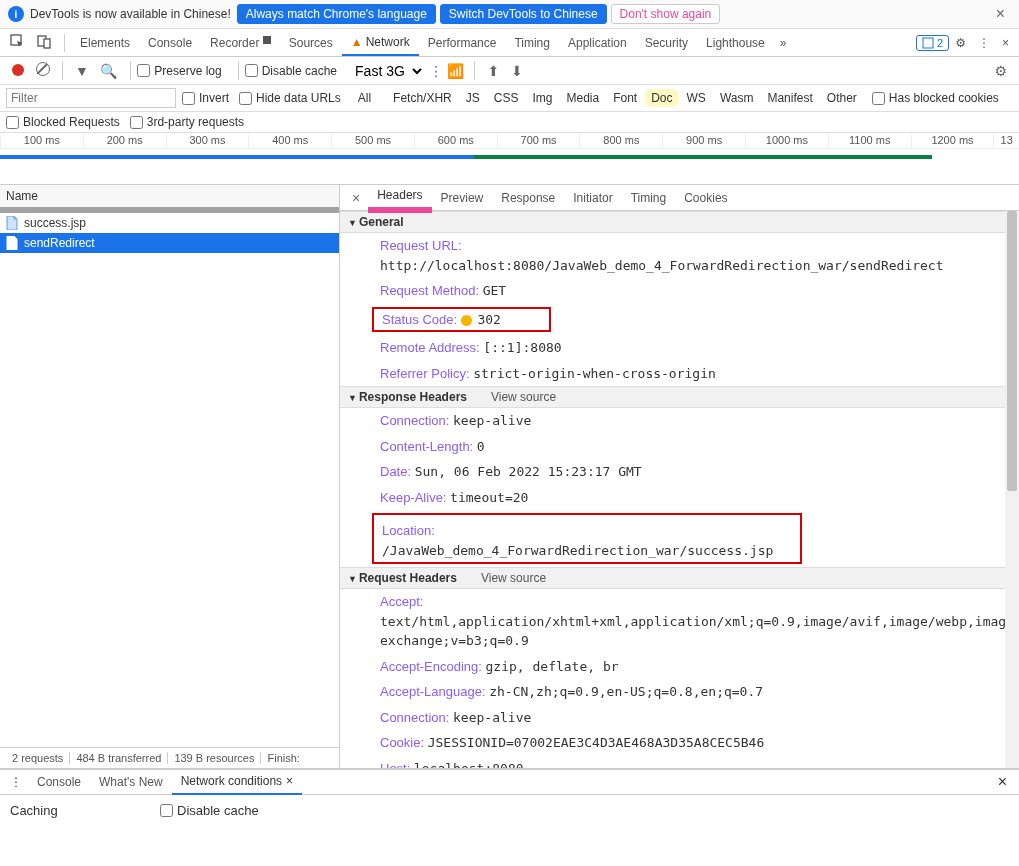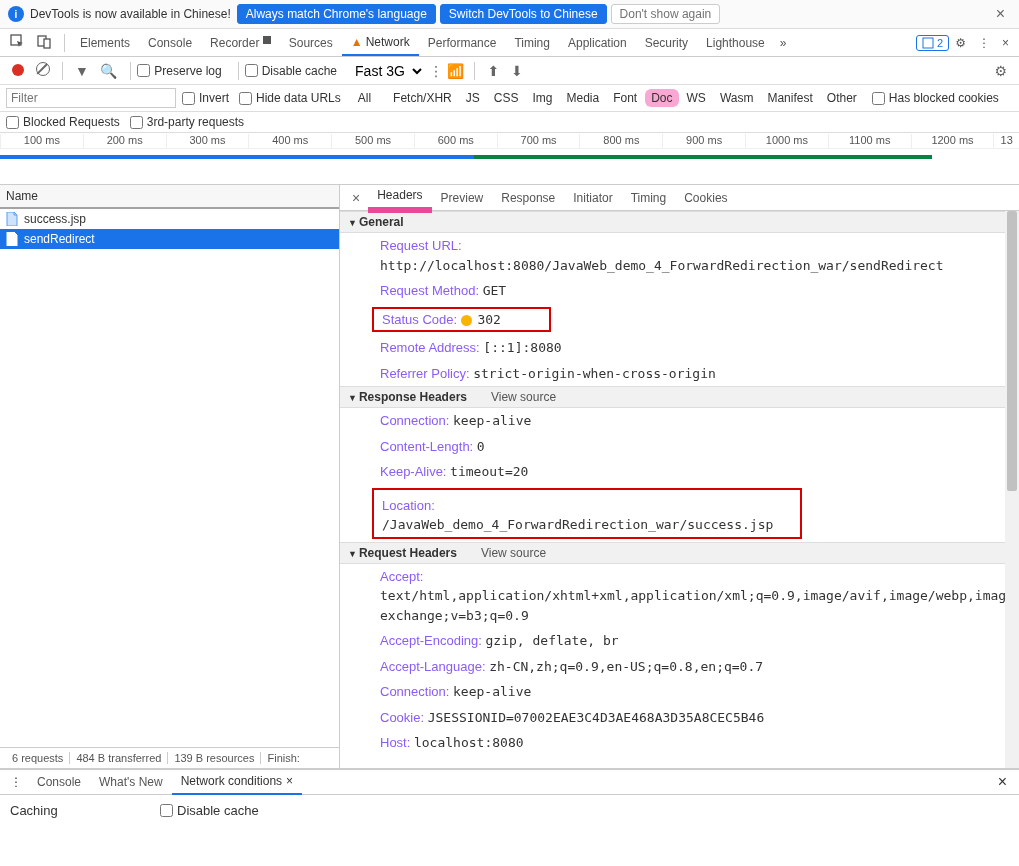--- a/index.html
+++ b/index.html
@@ -3,21 +3,21 @@
 <meta charset="utf-8">
 <style>
   * { box-sizing: border-box; margin: 0; padding: 0; }
   body { font-family: "Segoe UI", Arial, sans-serif; font-size: 12px; color: #333; background: #fff; width: 1019px; }
   
   
   .banner { display: flex; align-items: center; padding: 2px 8px; border-bottom: 1px solid #ddd; background: #fafafa; }
   .banner-info { display: inline-flex; align-items: center; justify-content: center; width: 16px; height: 16px; border-radius: 50%; background: #1a73e8; color: #fff; font-size: 10px; font-weight: bold; margin-right: 6px; }
   .banner-text { margin-right: 4px; }
   .banner-btn { padding: 2px 8px; margin: 2px 2px; border: 1px solid #1a73e8; border-radius: 3px; background: #1a73e8; color: #fff; cursor: pointer; font-size: 12px; }
-  .banner-btn.light { background: #fff; color: #737373; border-color: #ccc; }
+  .banner-btn.light { background: #fff; color: #ec4899; border-color: #ccc; }
   .close-x { margin-left: auto; padding: 0 6px; font-size: 16px; color: #666; cursor: pointer; }
 
   
   .main-tabs { display: flex; align-items: center; border-bottom: 1px solid #ccc; padding: 0 4px; height: 28px; }
   .main-tabs .icon-btn { padding: 4px 6px; cursor: pointer; color: #555; }
   .main-tabs .tab { padding: 5px 9px; color: #555; cursor: pointer; font-size: 12px; }
   .main-tabs .tab.active { border-bottom: 2px solid #1a73e8; color: #333; }
   .warn-tri { color: #e37400; margin-right: 3px; }
   .issue-badge { border: 1px solid #1a73e8; border-radius: 3px; padding: 1px 5px; color: #1a73e8; font-size: 11px; display: inline-flex; align-items: center; cursor: pointer; }
   .issue-badge svg { margin-right: 3px; }
@@ -32,36 +32,36 @@
   .sep { width: 1px; height: 18px; background: #ccc; margin: 0 6px; }
   .chk { display: flex; align-items: center; margin-right: 10px; }
   .chk input { margin-right: 4px; }
   .throttle { padding: 2px 4px; font-size: 14px; border:none; background:transparent;}
   .wifi-ind { font-size: 14px; color:#666; padding:0 4px; }
 
   
   .filter-row { display: flex; padding: 3px 6px; border-bottom: 1px solid #ddd; flex-wrap: wrap; }
   .filter-input { width: 170px; padding: 2px 4px; border: 1px solid #ccc; margin-right: 6px; font-size: 12px; }
   .type-btn { padding: 2px 6px; margin: 1px 1px; cursor: pointer; color: #333; border-radius: 6px; }
-  .type-btn.active { background: #f9a8d4; }
+  .type-btn.active { background: #fef9c3; }
   
   .filter-row2 { display: flex; align-items: center; padding: 3px 6px; border-bottom: 1px solid #ddd; }
 
   
   .timeline { border-bottom: 1px solid #ccc; background: #fff; height: 52px; position: relative; }
   .timeline-ticks { display: flex; font-size: 11px; color: #555; padding-top: 1px; border-bottom:1px solid #eee; height:16px;}
   .timeline-ticks span { flex: 1; text-align: center; border-left:1px solid #eee; }
   .tl-body { position: relative; height: 34px; }
   .bar-blue { position: absolute; top: 6px; left: 0; width: 47%; height: 4px; background: #1a73e8; }
   .bar-green { position: absolute; top: 6px; left: 46.5%; width: 45%; height: 4px; background: #0b8043; }
 
   
   .split { display: flex; height: 584px; border-bottom:1px solid #ccc;}
   .req-list { width: 340px; border-right: 1px solid #ccc; display:flex; flex-direction:column;}
-  .req-list .hdr { padding: 4px 6px; border-bottom: 2px solid #a3a3a3; background: #f7f7f7; color:#333;}
+  .req-list .hdr { padding: 4px 6px; border-bottom: 6px solid #a3a3a3; background: #f7f7f7; color:#333;}
   .req-item { padding: 3px 6px 3px 24px; position: relative; cursor: pointer; }
   .req-item.selected { background: #1a73e8; color: #fff; }
   .doc-ic { position: absolute; left: 6px; top: 3px; width: 12px; height: 14px; }
   .req-status { margin-top:auto; border-top:1px solid #ccc; padding:4px 6px; display:flex; font-size:11px; color:#555;}
   .req-status span { padding:0 6px; border-right:1px solid #ccc;}
 
   .detail { flex: 1; overflow: auto; position:relative;}
   .detail-tabs { display: flex; align-items: center; border-bottom: 1px solid #ccc; padding: 0 4px; height: 26px; position:sticky; top:0; background:#fff;}
   .dclose { padding: 0 8px; font-size: 14px; color: #666; cursor: pointer; }
   .detail-tabs .dtab { padding: 5px 9px; color: #555; cursor: pointer; }
@@ -233,21 +233,21 @@
       <span>success.jsp</span>
     </div>
     <div class="req-item selected">
       <svg class="doc-ic" viewBox="0 0 12 14">
           <path d="M1 0 h7 l3 3 v11 h-10 z" fill="#fff" stroke="#fff" stroke-width="1"></path>
           <path d="M8 0 v3 h3" fill="none" stroke="#fff"></path>
         </svg>
       <span>sendRedirect</span>
     </div>
     <div class="req-status">
-      <span>6 requests</span>
+      <span>2 requests</span>
       <span>484 B transferred</span>
       <span>139 B resources</span>
       <span style="border:none">Finish:</span>
     </div>
   </div>
 
   <div class="detail">
     <div class="detail-tabs">
       <span class="dclose">×</span>
       <span class="dtab active">Headers</span>
@@ -263,20 +263,21 @@
     <div class="kv"><span class="k">Request Method:</span> <span class="v">GET</span></div>
     <div class="kv">
         <span class="red-box" style="width:179px; margin-left:-8px; padding-left:8px;"><span class="k">Status Code:</span> <span class="status-dot"></span> <span class="v">302</span></span>
       </div>
     <div class="kv"><span class="k">Remote Address:</span> <span class="v">[::1]:8080</span></div>
     <div class="kv"><span class="k">Referrer Policy:</span> <span class="v">strict-origin-when-cross-origin</span></div>
 
     <div class="section-hdr"><span class="tri">▼</span><span>Response Headers</span><span class="view-src">View source</span></div>
     <div class="kv"><span class="k">Connection:</span> <span class="v">keep-alive</span></div>
     <div class="kv"><span class="k">Content-Length:</span> <span class="v">0</span></div>
+    <div class="kv"><span class="k">Date:</span> <span class="v">Sun, 06 Feb 2022 15:23:17 GMT</span></div>
     <div class="kv"><span class="k">Keep-Alive:</span> <span class="v">timeout=20</span></div>
     <div class="kv">
         <span class="red-box" style="width:430px; margin-left:-8px; padding-left:8px; padding-top:6px; padding-bottom:2px;"><span class="k">Location:</span> <span class="v">/JavaWeb_demo_4_ForwardRedirection_war/success.jsp</span></span>
       </div>
 
     <div class="section-hdr"><span class="tri">▼</span><span>Request Headers</span><span class="view-src">View source</span></div>
     <div class="kv"><span class="k">Accept:</span> <span class="v">text/html,application/xhtml+xml,application/xml;q=0.9,image/avif,image/webp,image/apng,*/*;q=0.8,application/signed-exchange;v=b3;q=0.9</span></div>
     <div class="kv"><span class="k">Accept-Encoding:</span> <span class="v">gzip, deflate, br</span></div>
     <div class="kv"><span class="k">Accept-Language:</span> <span class="v">zh-CN,zh;q=0.9,en-US;q=0.8,en;q=0.7</span></div>
     <div class="kv"><span class="k">Connection:</span> <span class="v">keep-alive</span></div>

